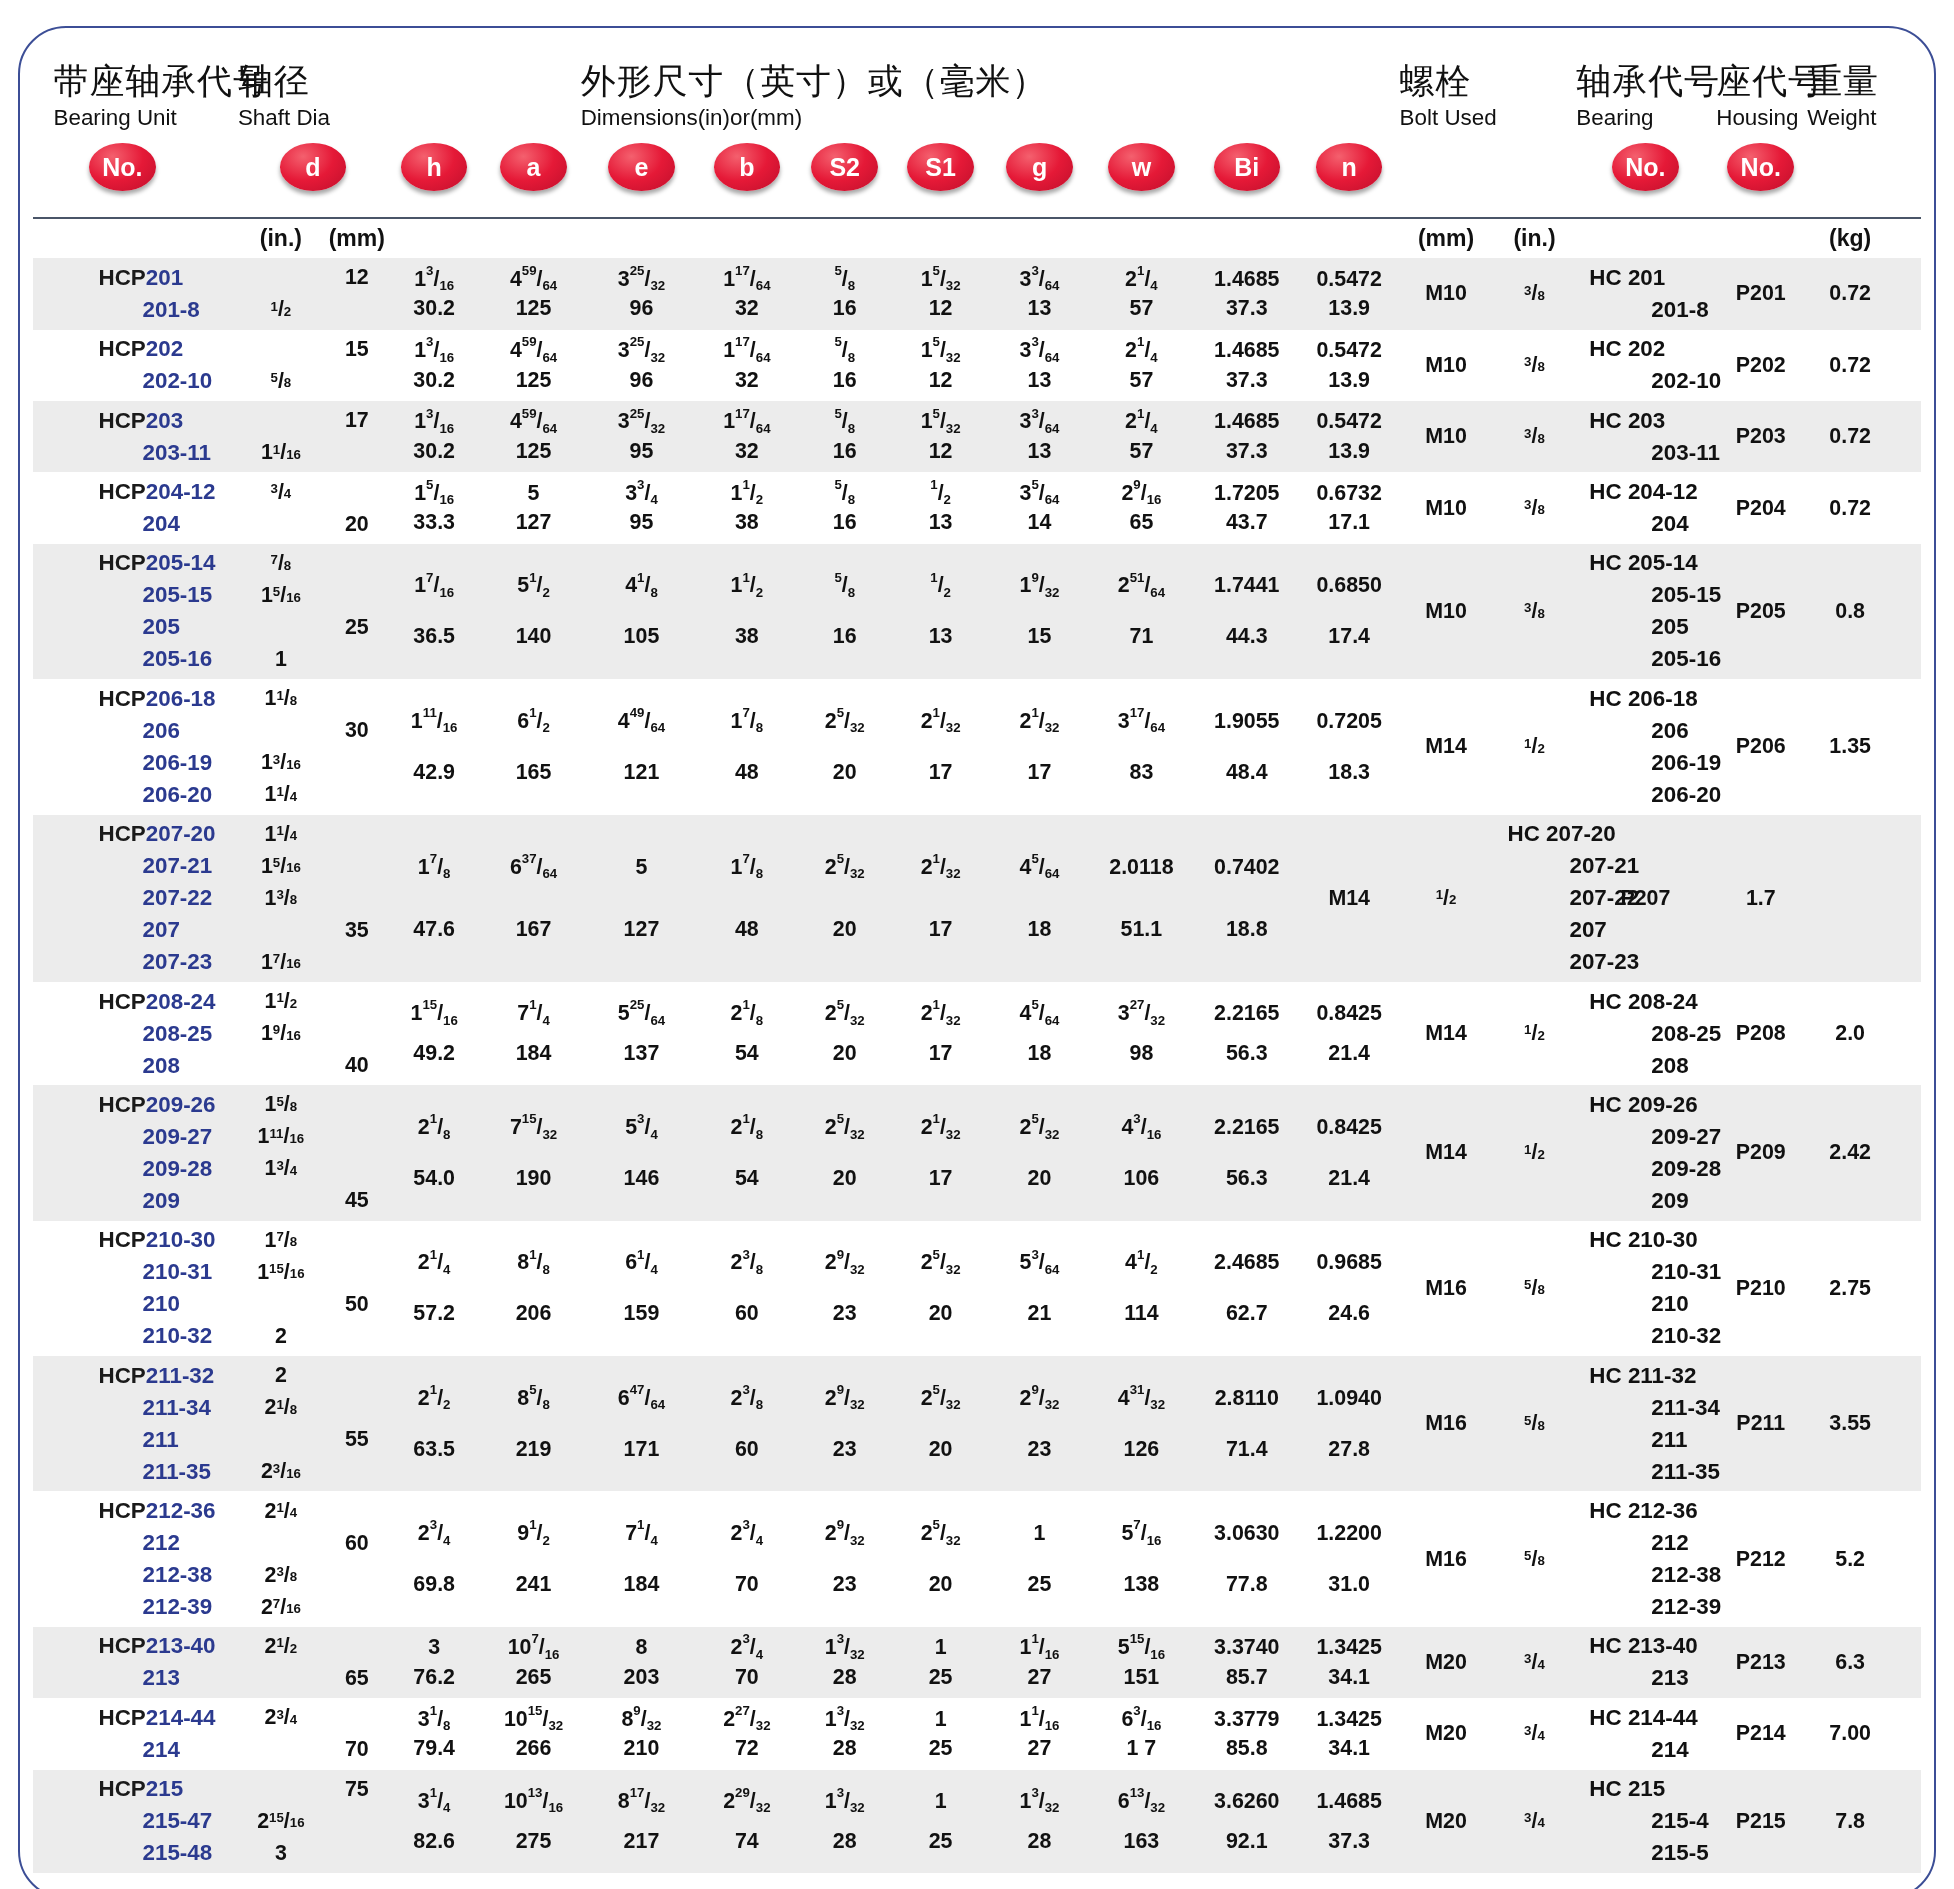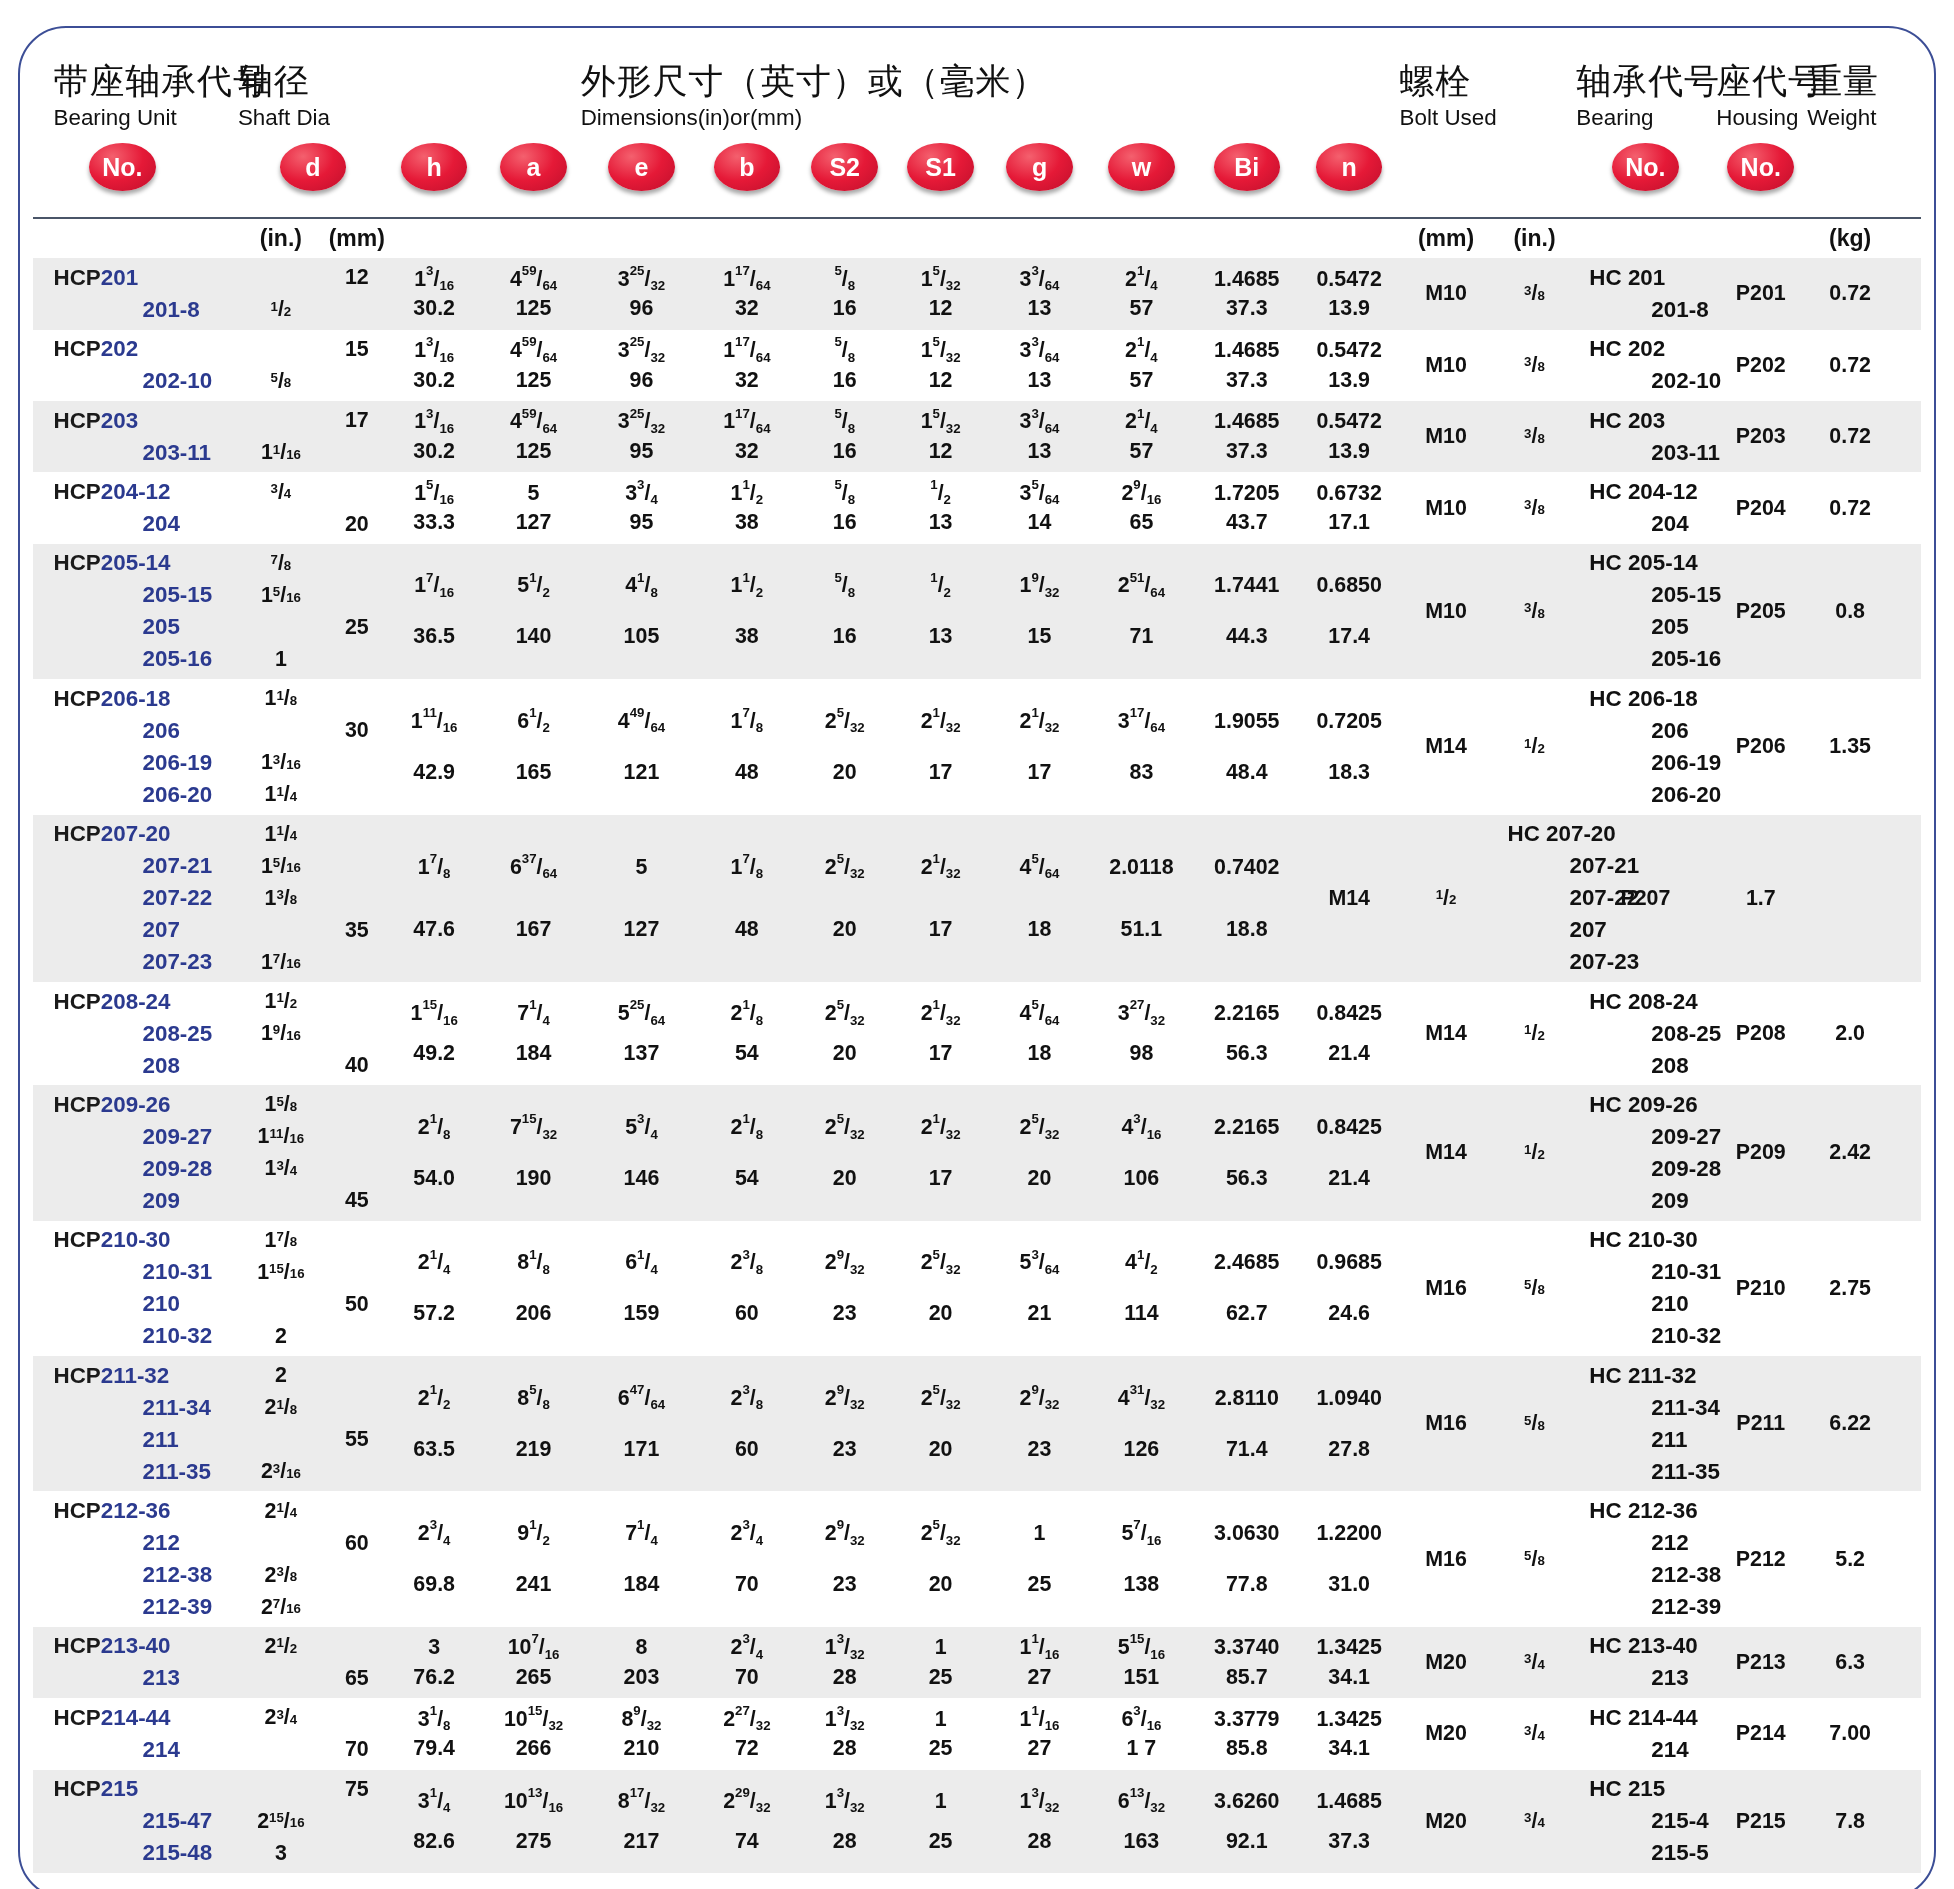--- a/index.html
+++ b/index.html
@@ -39,21 +39,21 @@
   }
   .units{border-top:2.8px solid #4a5568;margin-top:21px;}
   .units .u{font-size:23px;font-weight:700;display:flex;align-items:center;justify-content:center;height:39px;white-space:nowrap;}
   
   .trow{padding:3.7px 0;}
   .trow.gray{background:#ececec;}
   .line{height:32px;display:flex;align-items:center;font-size:21.4px;font-weight:700;white-space:nowrap;}
   .unitcell{padding-left:20.5px;font-size:22.4px;}
   .unitcell .line{font-size:22.4px;}
   .unitcell .sub{padding-left:89px;}
-  .prefix{color:#1a1a1a;}
+  .prefix{color:#1a1a1a;margin-left:45px;}
   .unum{color:#2b3a8f;}
   .numcol{text-align:center;}
   .numcol .line{justify-content:center;}
   .dimcell{display:flex;flex-direction:column;justify-content:space-evenly;align-items:center;}
   .dimcell .v{font-size:21.4px;font-weight:700;white-space:nowrap;}
   .ctr{display:flex;align-items:center;justify-content:center;font-size:21.4px;font-weight:700;white-space:nowrap;}
   .bearcell{padding-left:13px;}
   .bearcell .line{font-size:22.4px;}
   .bearcell .sub{padding-left:62px;}
   sup{font-size:62%;vertical-align:top;position:relative;top:-0.28em;font-weight:700;}
@@ -959,21 +959,21 @@
         </div>
         <div class="ctr">M16</div>
         <div class="ctr"><sup>5</sup>/<sub>8</sub></div>
         <div class="bearcell">
           <div class="line">HC 211-32</div>
           <div class="line sub">211-34</div>
           <div class="line sub">211</div>
           <div class="line sub">211-35</div>
         </div>
         <div class="ctr">P211</div>
-        <div class="ctr">6.22</div>
+        <div class="ctr">3.55</div>
       </div>
       <div class="grid trow white">
         <div class="unitcell">
           <div class="line">
             <span class="prefix">HCP</span>
             <span class="unum">212-36</span>
           </div>
           <div class="line sub">
             <span class="unum">212</span>
           </div>

